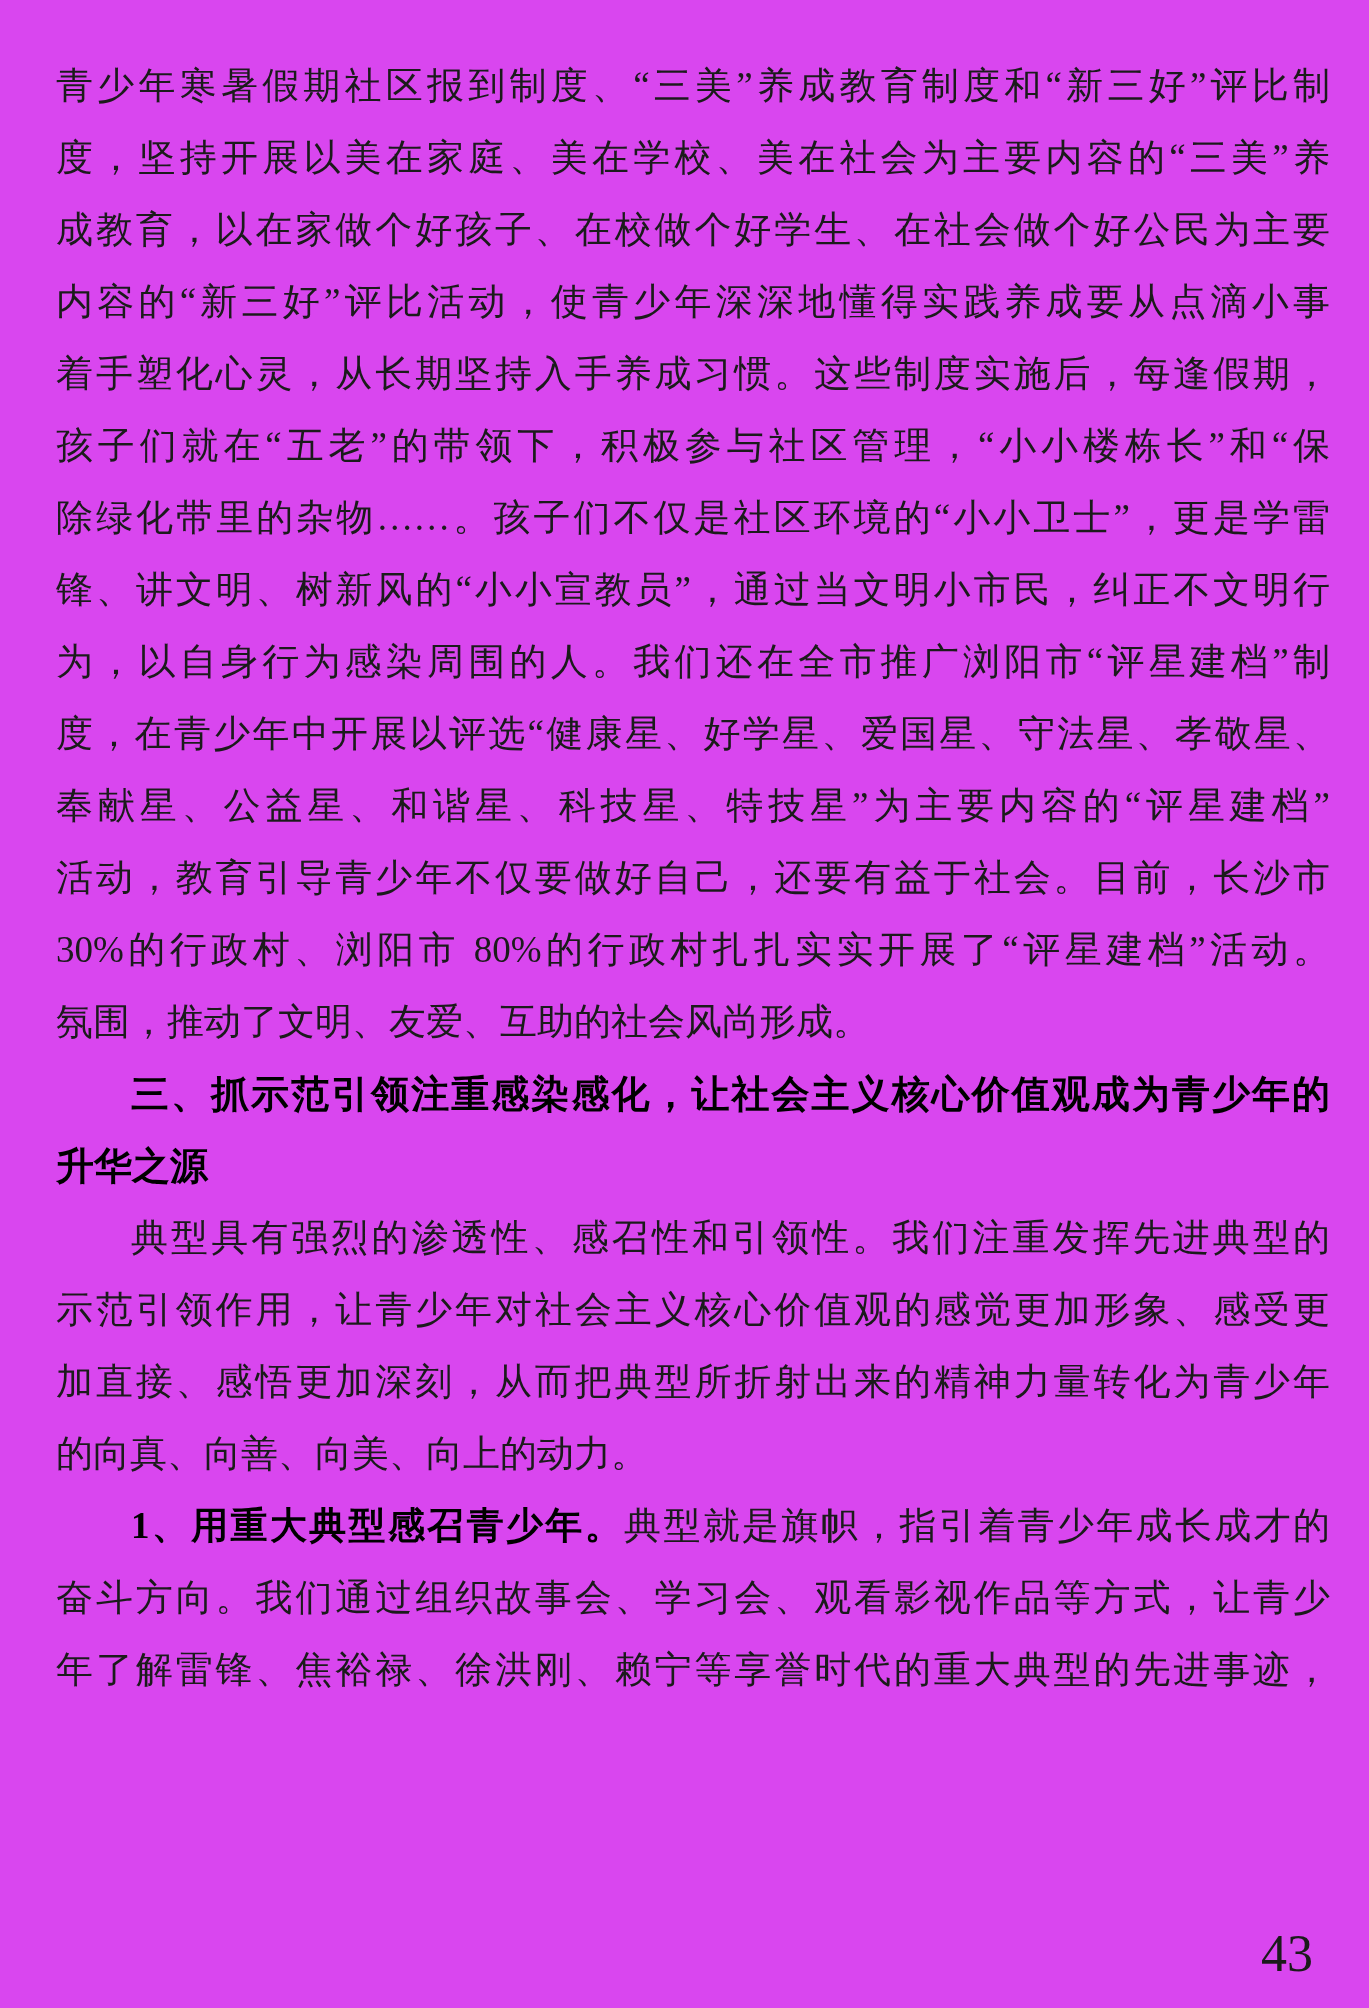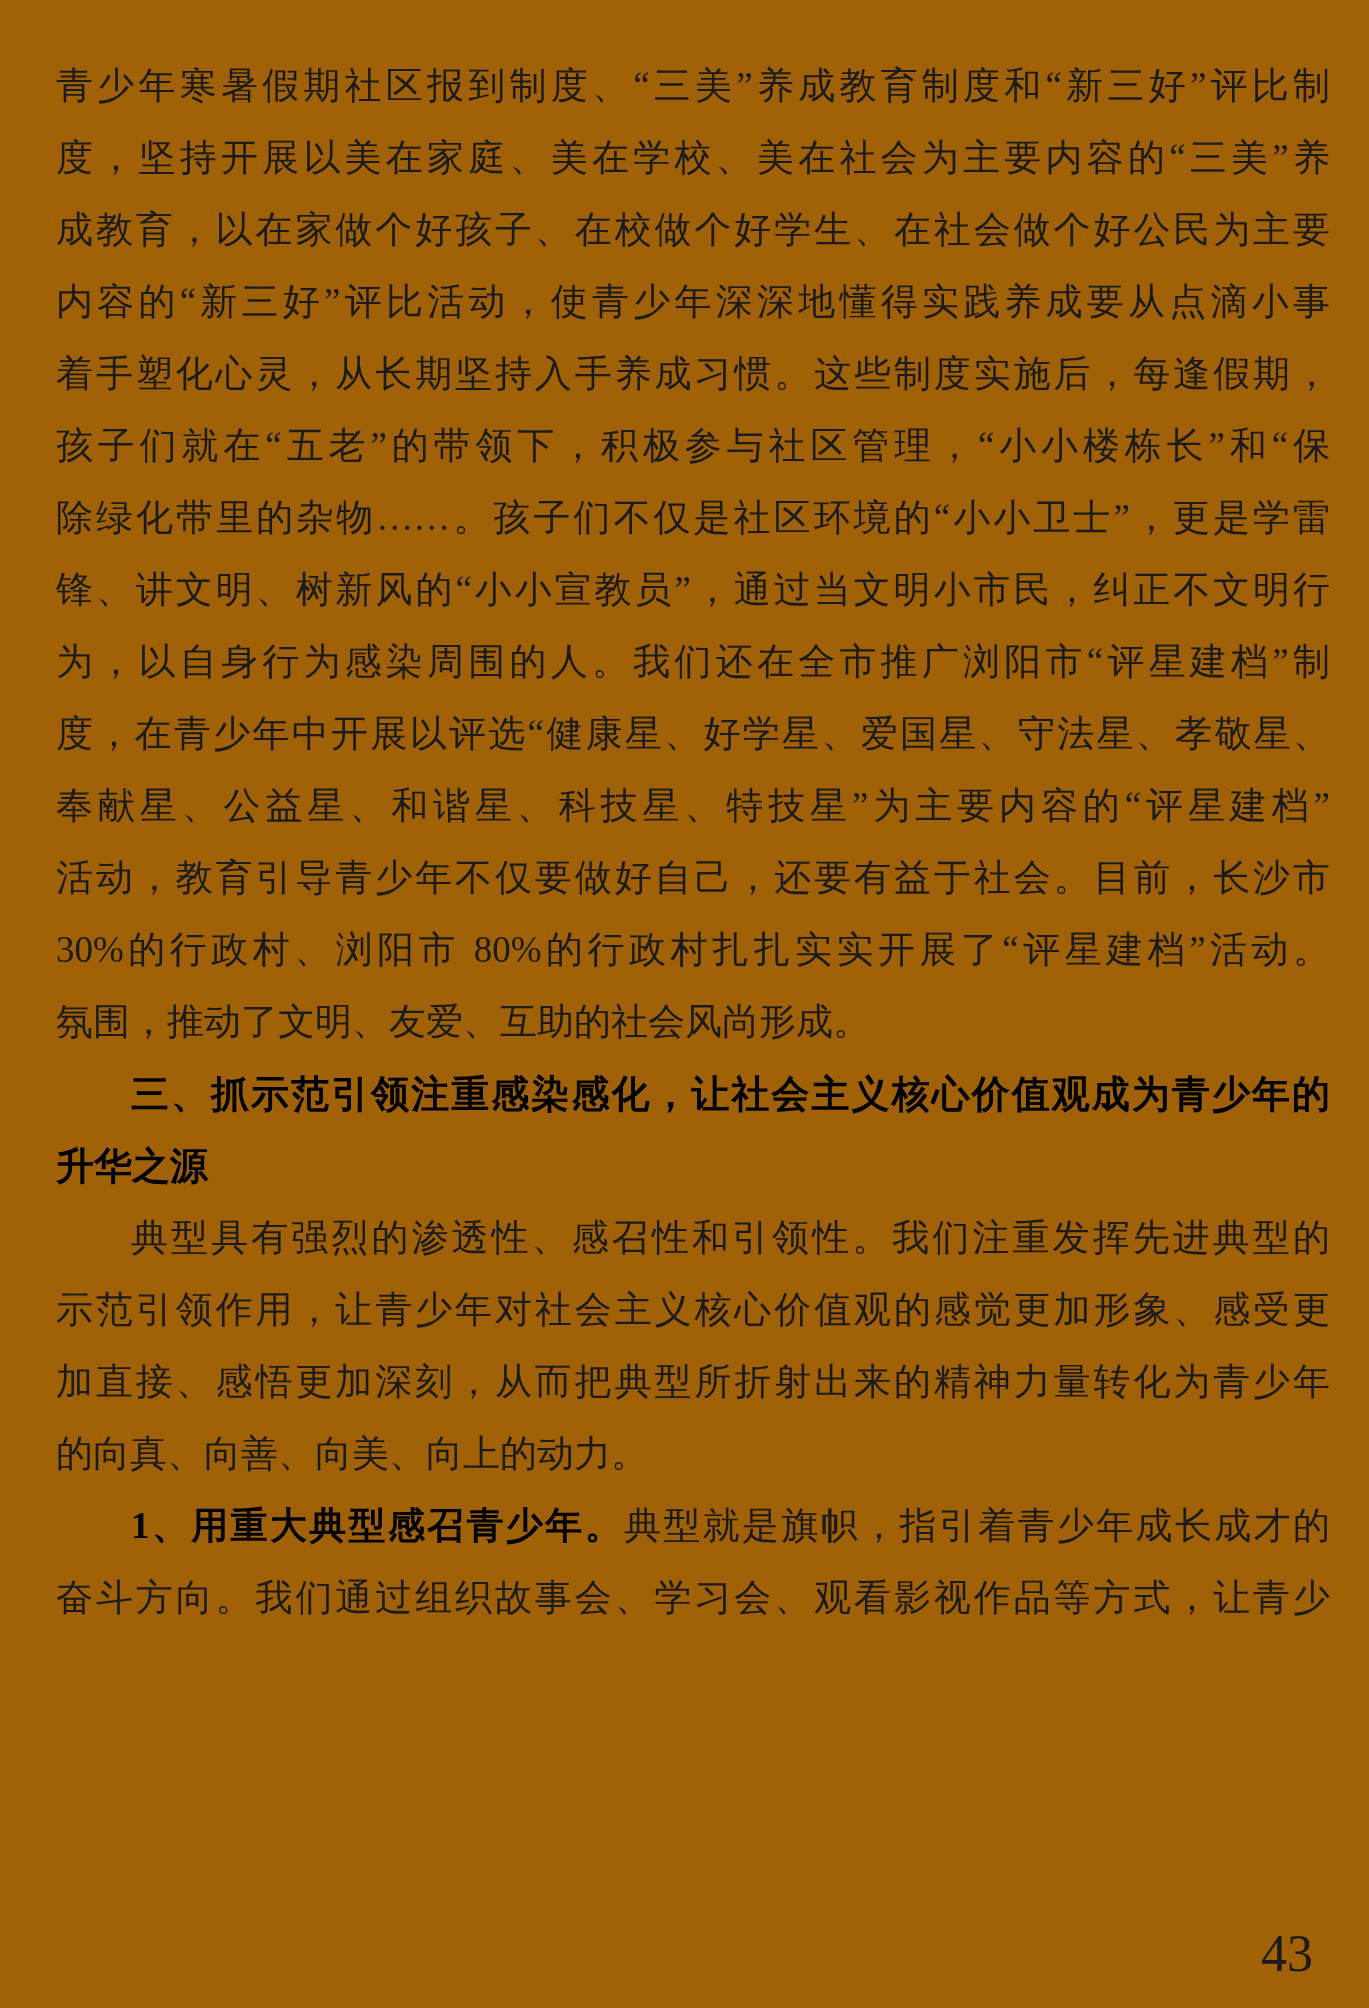--- a/index.html
+++ b/index.html
@@ -4,21 +4,21 @@
 <style>
   html, body {
     margin: 0;
     padding: 0;
     background: #ffffff;
   }
   .page {
     position: relative;
     width: 1369px;
     height: 2008px;
-    background: #a16207;
+    background: #d946ef;
     font-family: "Liberation Serif", serif;
     overflow: hidden;
   }
   .content {
     position: absolute;
     left: 56px;
     top: 50px;
     width: 1274px;
   }
   .line {
@@ -83,17 +83,18 @@
     <div class="line heading indent"><span>三、抓示范引领注重感染感化，让社会主义核心价值观成为青少年的</span></div>
     <div class="line heading end"><span>升华之源</span></div>
 
     <div class="line indent"><span>典型具有强烈的渗透性、感召性和引领性。我们注重发挥先进典型的</span></div>
     <div class="line"><span>示范引领作用，让青少年对社会主义核心价值观的感觉更加形象、感受更</span></div>
     <div class="line"><span>加直接、感悟更加深刻，从而把典型所折射出来的精神力量转化为青少年</span></div>
     <div class="line end"><span>的向真、向善、向美、向上的动力。</span></div>
 
     <div class="line indent"><span class="seg-bold">1、用重大典型感召青少年。</span><span>典型就是旗帜，指引着青少年成长成才的</span></div>
     <div class="line"><span>奋斗方向。我们通过组织故事会、学习会、观看影视作品等方式，让青少</span></div>
+    <div class="line"><span>年了解雷锋、焦裕禄、徐洪刚、赖宁等享誉时代的重大典型的先进事迹，</span></div>
 
   </div>
 
   <div class="page-number">43</div>
 </div>
 
 </body></html>

